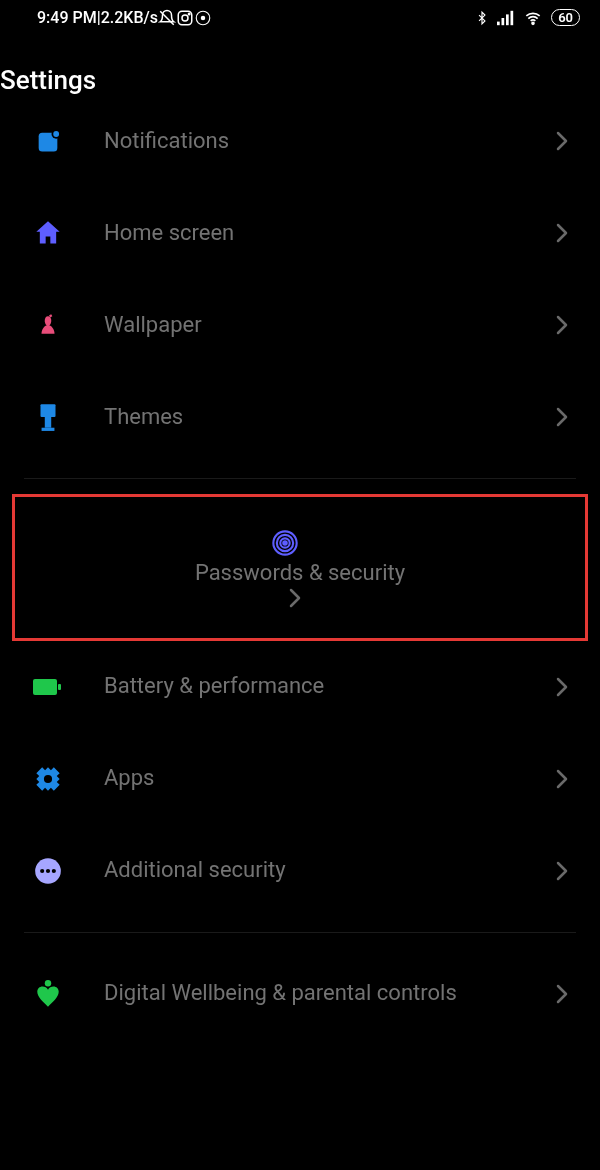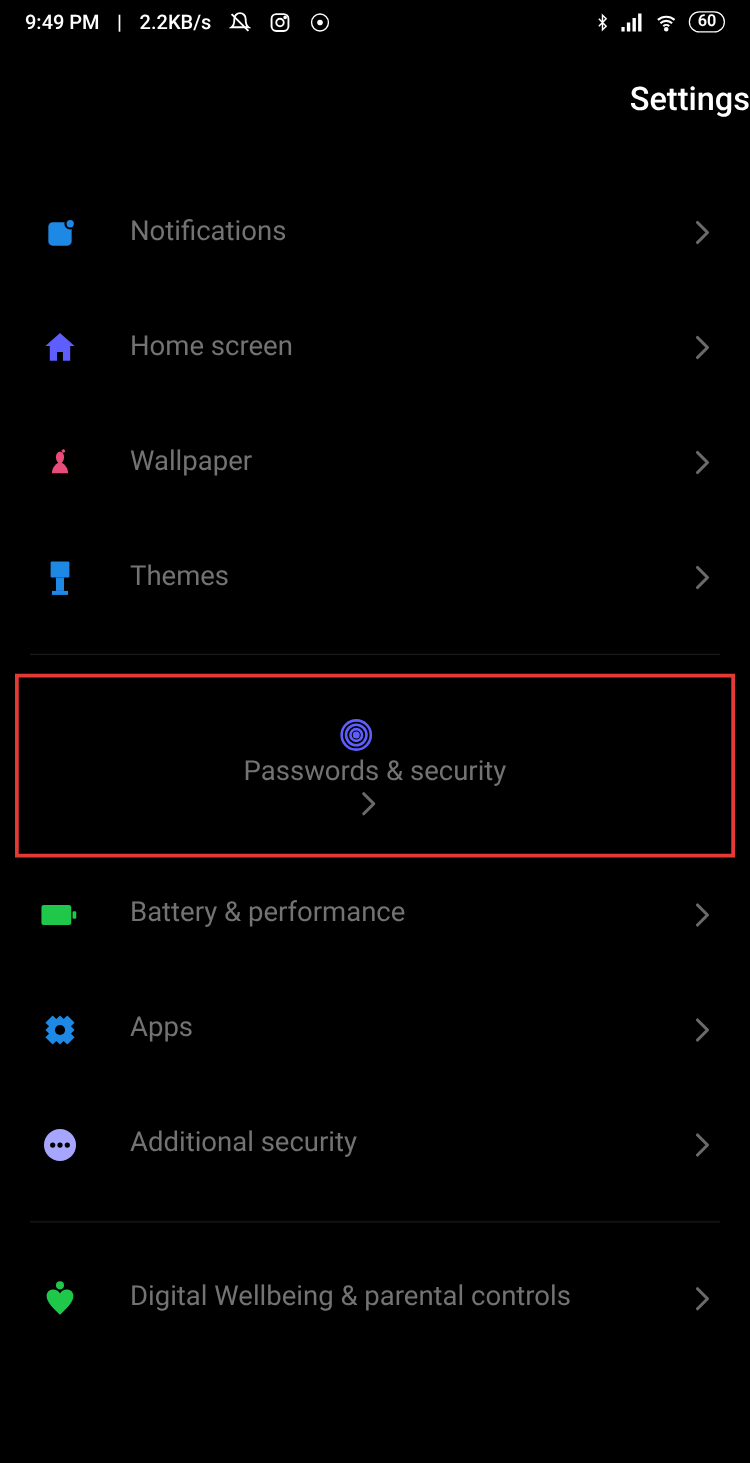--- a/index.html
+++ b/index.html
@@ -19,40 +19,40 @@
       display: flex;
       justify-content: space-between;
       align-items: center;
       padding: 8px 20px;
       font-size: 16px;
       font-weight: 500;
     }
     .status-left {
       display: flex;
       align-items: center;
-      gap: 14px;
+      gap: 0;
+      margin-left: 17px;
     }
     .status-right {
       display: flex;
       align-items: center;
       gap: 8px;
     }
     .battery-pill {
       border: 1.5px solid #fff;
       border-radius: 10px;
       padding: 0 6px;
       font-size: 13px;
       font-weight: 600;
     }
     .page-title {
-      text-align: right;
+      text-align: left;
       font-size: 26px;
       font-weight: 500;
       margin-top: 30px;
-      margin-bottom: 45px;
     }
     .settings-list {
       padding: 0 12px;
     }
     .settings-item {
       display: flex;
       align-items: center;
       padding: 30px 10px;
       cursor: pointer;
     }

